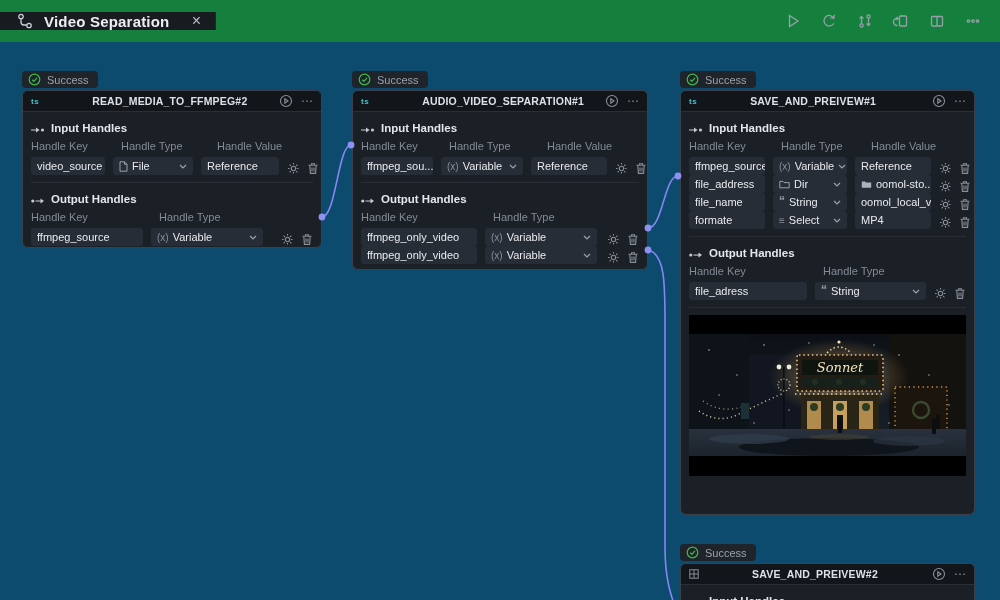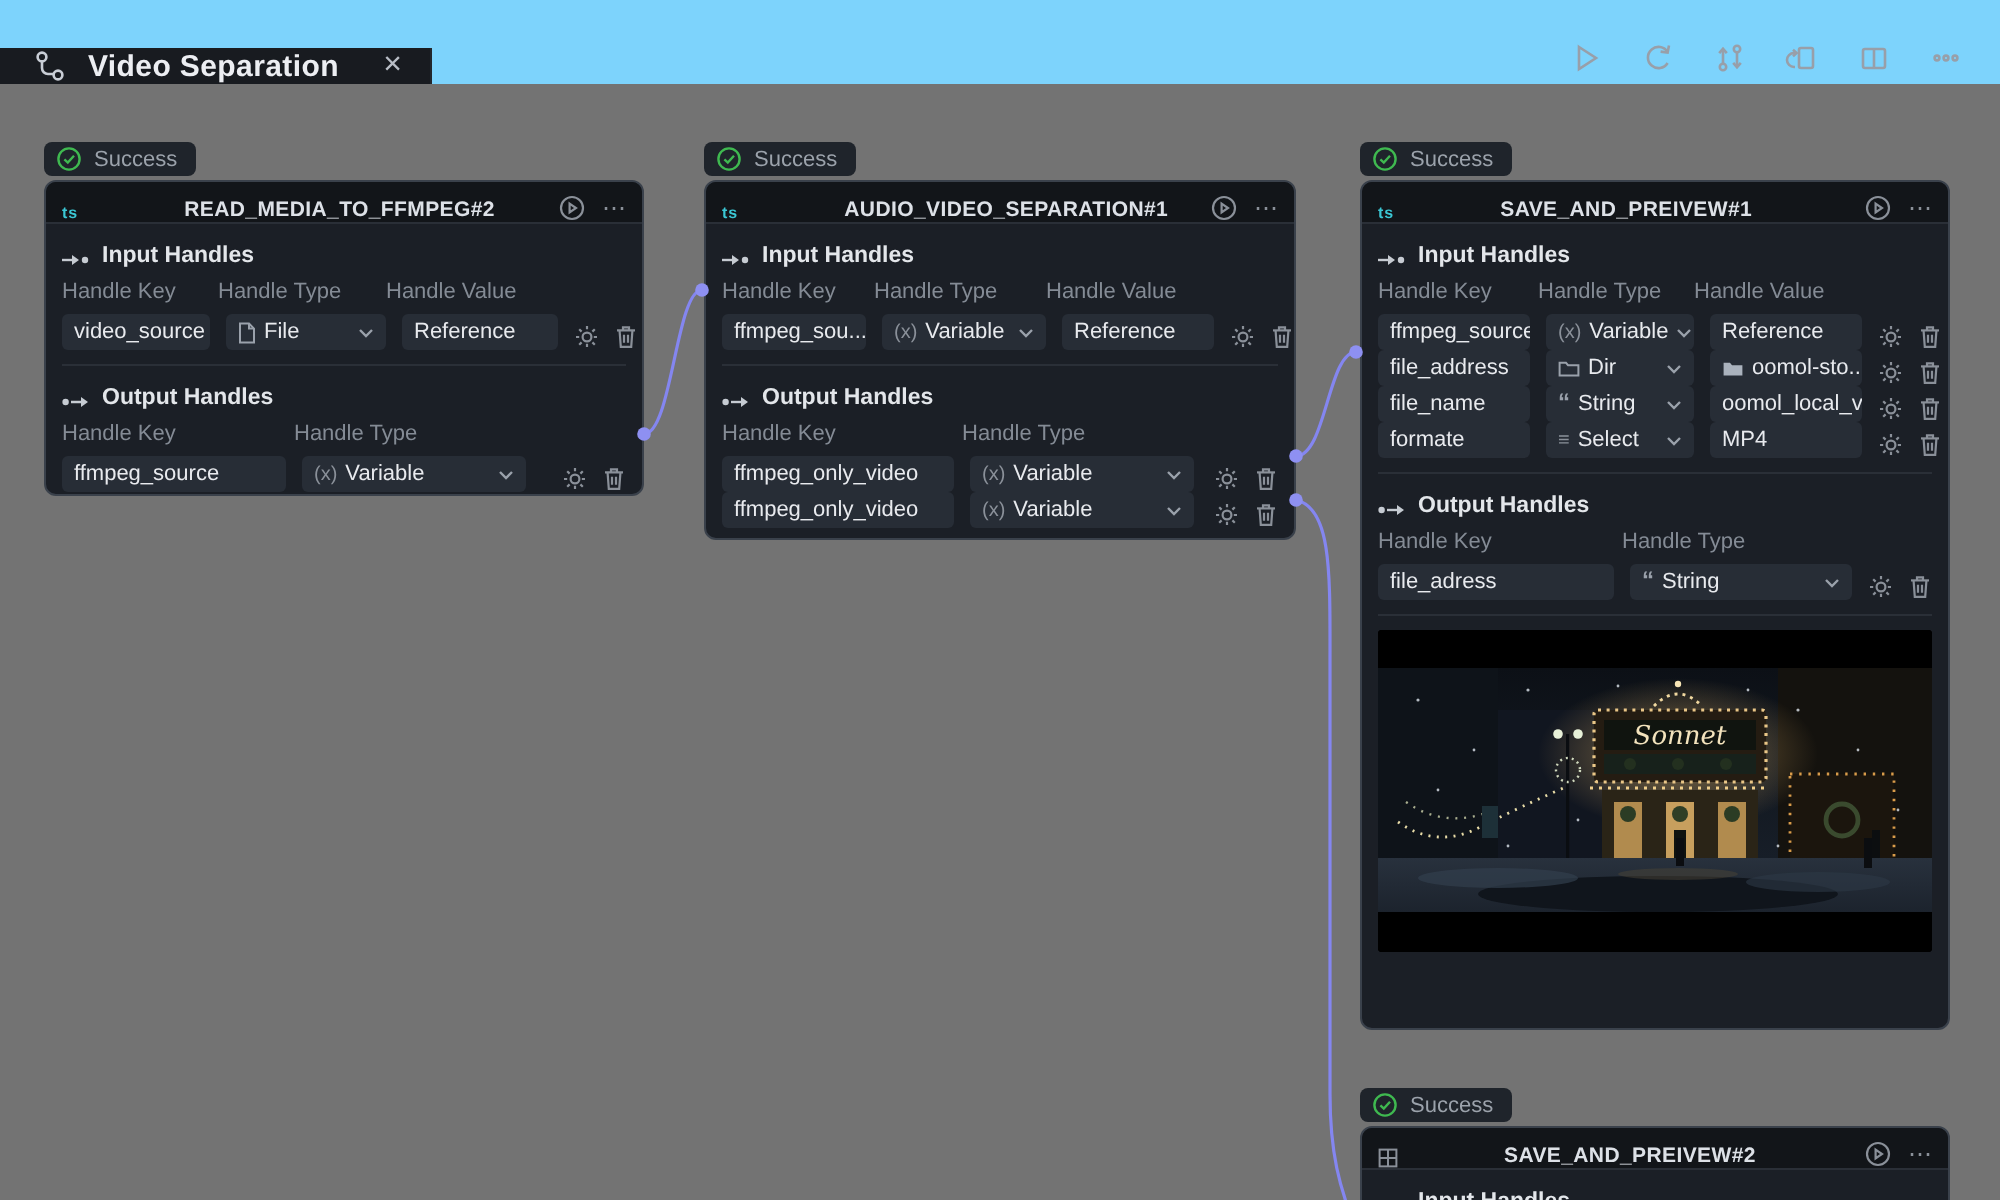--- a/index.html
+++ b/index.html
@@ -1,51 +1,51 @@
 <!DOCTYPE html>
 <html><head>
 <meta charset="utf-8">
 <style>
   * { margin:0; padding:0; box-sizing:border-box; }
   html,body { width:1000px; height:600px; overflow:hidden; }
   body { font-family:"Liberation Sans", sans-serif; background:#15181d; color:#e8eaee; }
 
   
-  .topbar { position:relative; height:42px; background:#7dd3fc; display:flex; align-items:flex-end; }
+  .topbar { position:relative; height:42px; background:#15803d; display:flex; align-items:center; }
   .tab { width:216px; background:#181b20; display:flex; align-items:center; gap:10px; padding:0 14px 0 16px; border-right:1px solid #23262c; }
   .tab-title { font-size:15px; font-weight:700; color:#eceef2; letter-spacing:.2px; flex:1; }
   .tab-close { font-size:16px; color:#b9bec6; cursor:pointer; line-height:1; }
   .toolbar { margin-left:auto; display:flex; align-items:center; gap:10px; padding-right:14px; }
   .tbtn { width:26px; height:26px; display:flex; align-items:center; justify-content:center; border-radius:4px; cursor:pointer; }
   .tbtn svg { stroke:#989fa9; fill:none; stroke-width:1.3; }
 
   
-  .canvas { position:relative; width:1000px; height:558px; background:#737373; overflow:hidden; }
+  .canvas { position:relative; width:1000px; height:558px; background:#0c4a6e; overflow:hidden; }
   .edges { position:absolute; inset:0; z-index:5; pointer-events:none; }
 
   
   .badge { position:absolute; z-index:2; display:flex; align-items:center; gap:6px;
            background:#1f242b; border-radius:4px; padding:2px 9px 2px 6px; }
   .badge span { font-size:11px; color:#9ba2ab; }
 
   
   .node { position:absolute; z-index:1; background:#1b1f26; border:1px solid #3a414b; border-radius:6px; overflow:hidden; }
-  .node-header { height:21px; background:#121519; border-bottom:1px solid #2a2f37; display:flex; align-items:flex-end; gap:6px; padding:0 8px; }
+  .node-header { height:21px; background:#121519; border-bottom:1px solid #2a2f37; display:flex; align-items:center; gap:6px; padding:0 8px; }
   .lang { font-size:8px; font-weight:700; color:#3bc7d4; letter-spacing:.5px; }
   .node-title { font-size:10.5px; font-weight:700; color:#dde1e7; letter-spacing:.2px; flex:1; white-space:nowrap; overflow:hidden;padding-left:47px; }
   .hdr-icons { display:flex; align-items:center; gap:8px; }
   .hdr-icons svg { stroke:#8a9099; fill:none; stroke-width:1.1; }
   .menu-dots { font-size:12px; color:#8a9099; line-height:1; cursor:pointer; }
 
   .node-body { padding:2px 8px 6px 8px; }
   .section { padding-top:2px; }
   .section.divided { border-top:1px solid #2a2f37; margin-top:7px; padding-top:4px; }
   .sec-title { display:flex; align-items:flex-end; gap:6px; font-size:11.5px; font-weight:700; color:#e3e6ea; margin:6px 0 2px; }
   .sec-title svg { stroke:#c6cbd2; fill:#c6cbd2; }
-  .clabels { display:flex; gap:4px; font-size:11px; color:#848b95; margin:6px 0 5px; }
+  .clabels { display:flex; gap:16px; font-size:11px; color:#848b95; margin:6px 0 5px; }
   .hrow { display:flex; align-items:flex-end; gap:8px; margin-bottom:0; }
   .field { height:18px; background:#272d36; border-radius:3px; display:flex; align-items:center; gap:4px;
            padding:0 6px; font-size:11px; color:#e8eaee; white-space:nowrap; overflow:hidden; }
   .glyph { color:#8a9099; font-size:10px; }
   .q { font-size:12px; font-weight:700; color:#9aa1ab; line-height:0.6; }
   .chev { margin-left:auto; flex:none; }
   .chev svg, .mini svg { display:block; }
   .icon-btns { margin-left:auto; display:flex; align-items:center; gap:7px; }
   .icon-btns svg { stroke:#8a9099; fill:none; stroke-width:1.1; cursor:pointer; }
 

